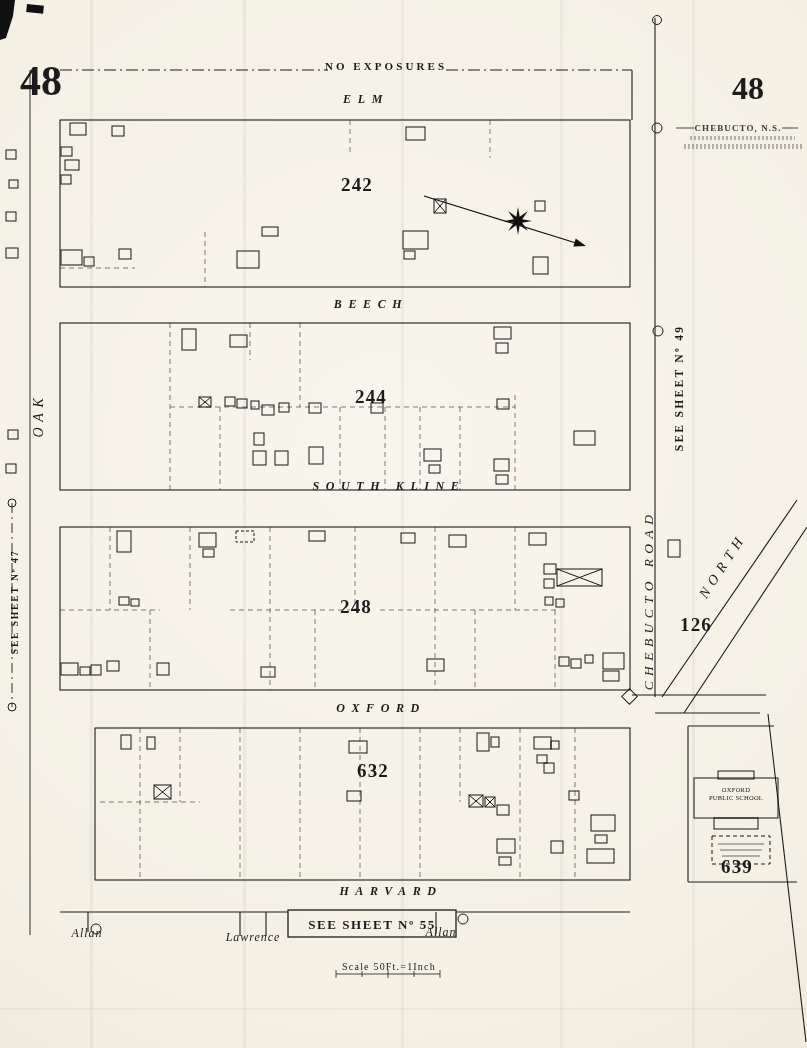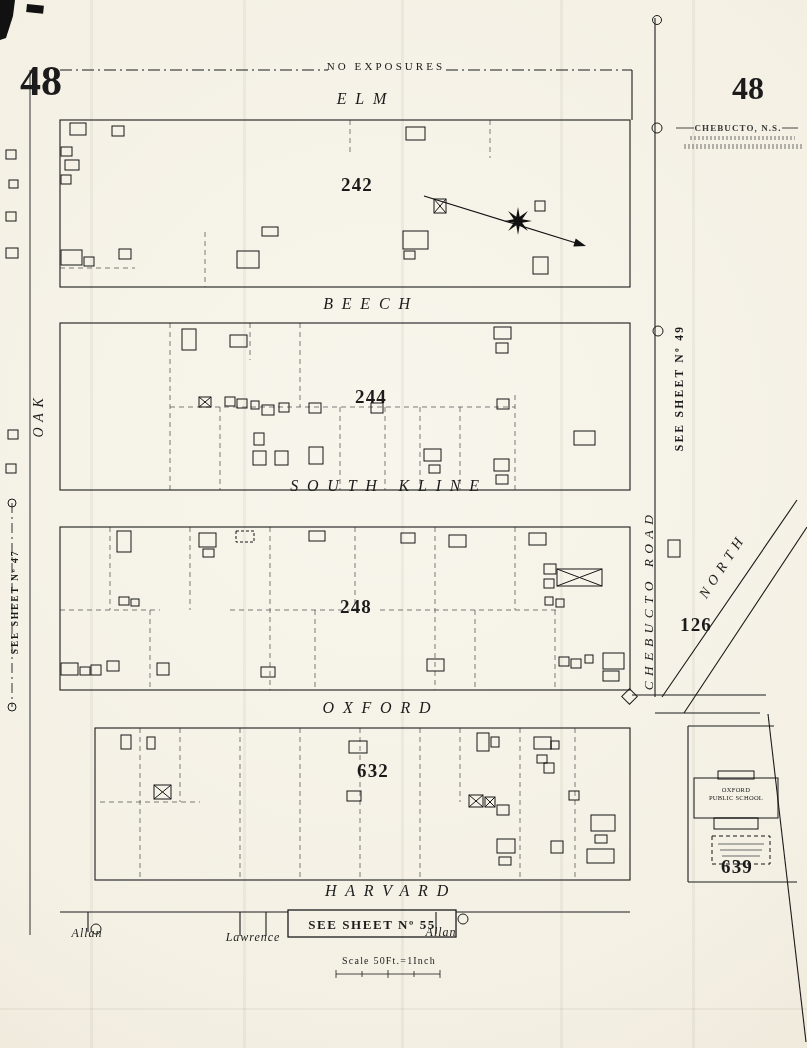--- a/index.html
+++ b/index.html
@@ -4,28 +4,28 @@
 <style>
   html,body{margin:0;padding:0;background:#9a9487;}
   .map{
     position:relative;width:807px;height:1048px;overflow:hidden;
     background:radial-gradient(115% 90% at 48% 42%, #f8f5ec 0%, #f4f0e4 60%, #e9e3d2 100%);
     font-family:"Liberation Serif","DejaVu Serif",serif;color:#1b1b1b;text-align:right;
   }
   .lbl{position:absolute;transform:translate(-50%,-50%);white-space:nowrap;line-height:1;}
   .r90{transform:translate(-50%,-50%) rotate(-90deg);}
   .r57{transform:translate(-50%,-50%) rotate(-57deg);}
-  .street{font-style:italic;letter-spacing:.55em;font-size:16px;}
+  .street{font-style:italic;letter-spacing:.55em;font-size:12px;font-weight:bold;}
   .street-v{font-style:italic;letter-spacing:.4em;font-size:14px;}
   .blocknum{font-weight:bold;font-size:19px;letter-spacing:.06em;}
   .pageno{font-weight:bold;}
-  .smallcaps{font-size:11px;letter-spacing:.28em;font-weight:400;}
+  .smallcaps{font-size:11px;letter-spacing:.28em;font-weight:700;}
   .sheetref{font-size:10px;letter-spacing:.2em;font-weight:600;}
   .sheetbox{font-size:13px;letter-spacing:.12em;font-weight:bold;}
-  .scale{font-size:10px;letter-spacing:.12em;}
+  .scale{font-size:10px;letter-spacing:.12em;margin-top:6px;}
   .stamp{font-size:9px;letter-spacing:.12em;font-weight:600;color:#3a3a3a;}
   .tiny-street{font-style:italic;font-size:12px;letter-spacing:.08em;color:#222;}
   .school-text{font-size:6.5px;letter-spacing:.04em;}
   .fold{position:absolute;top:0;bottom:0;width:3px;background:rgba(60,50,20,.05);}
   .hfold{position:absolute;left:0;right:0;height:2px;background:rgba(60,50,20,.05);}
   .stamp-strip{position:absolute;height:4px;opacity:.55;
     background:repeating-linear-gradient(90deg,rgba(40,40,40,.6) 0 2px,transparent 2px 4px);}
   svg{position:absolute;left:0;top:0;}
 </style>
 </head>

